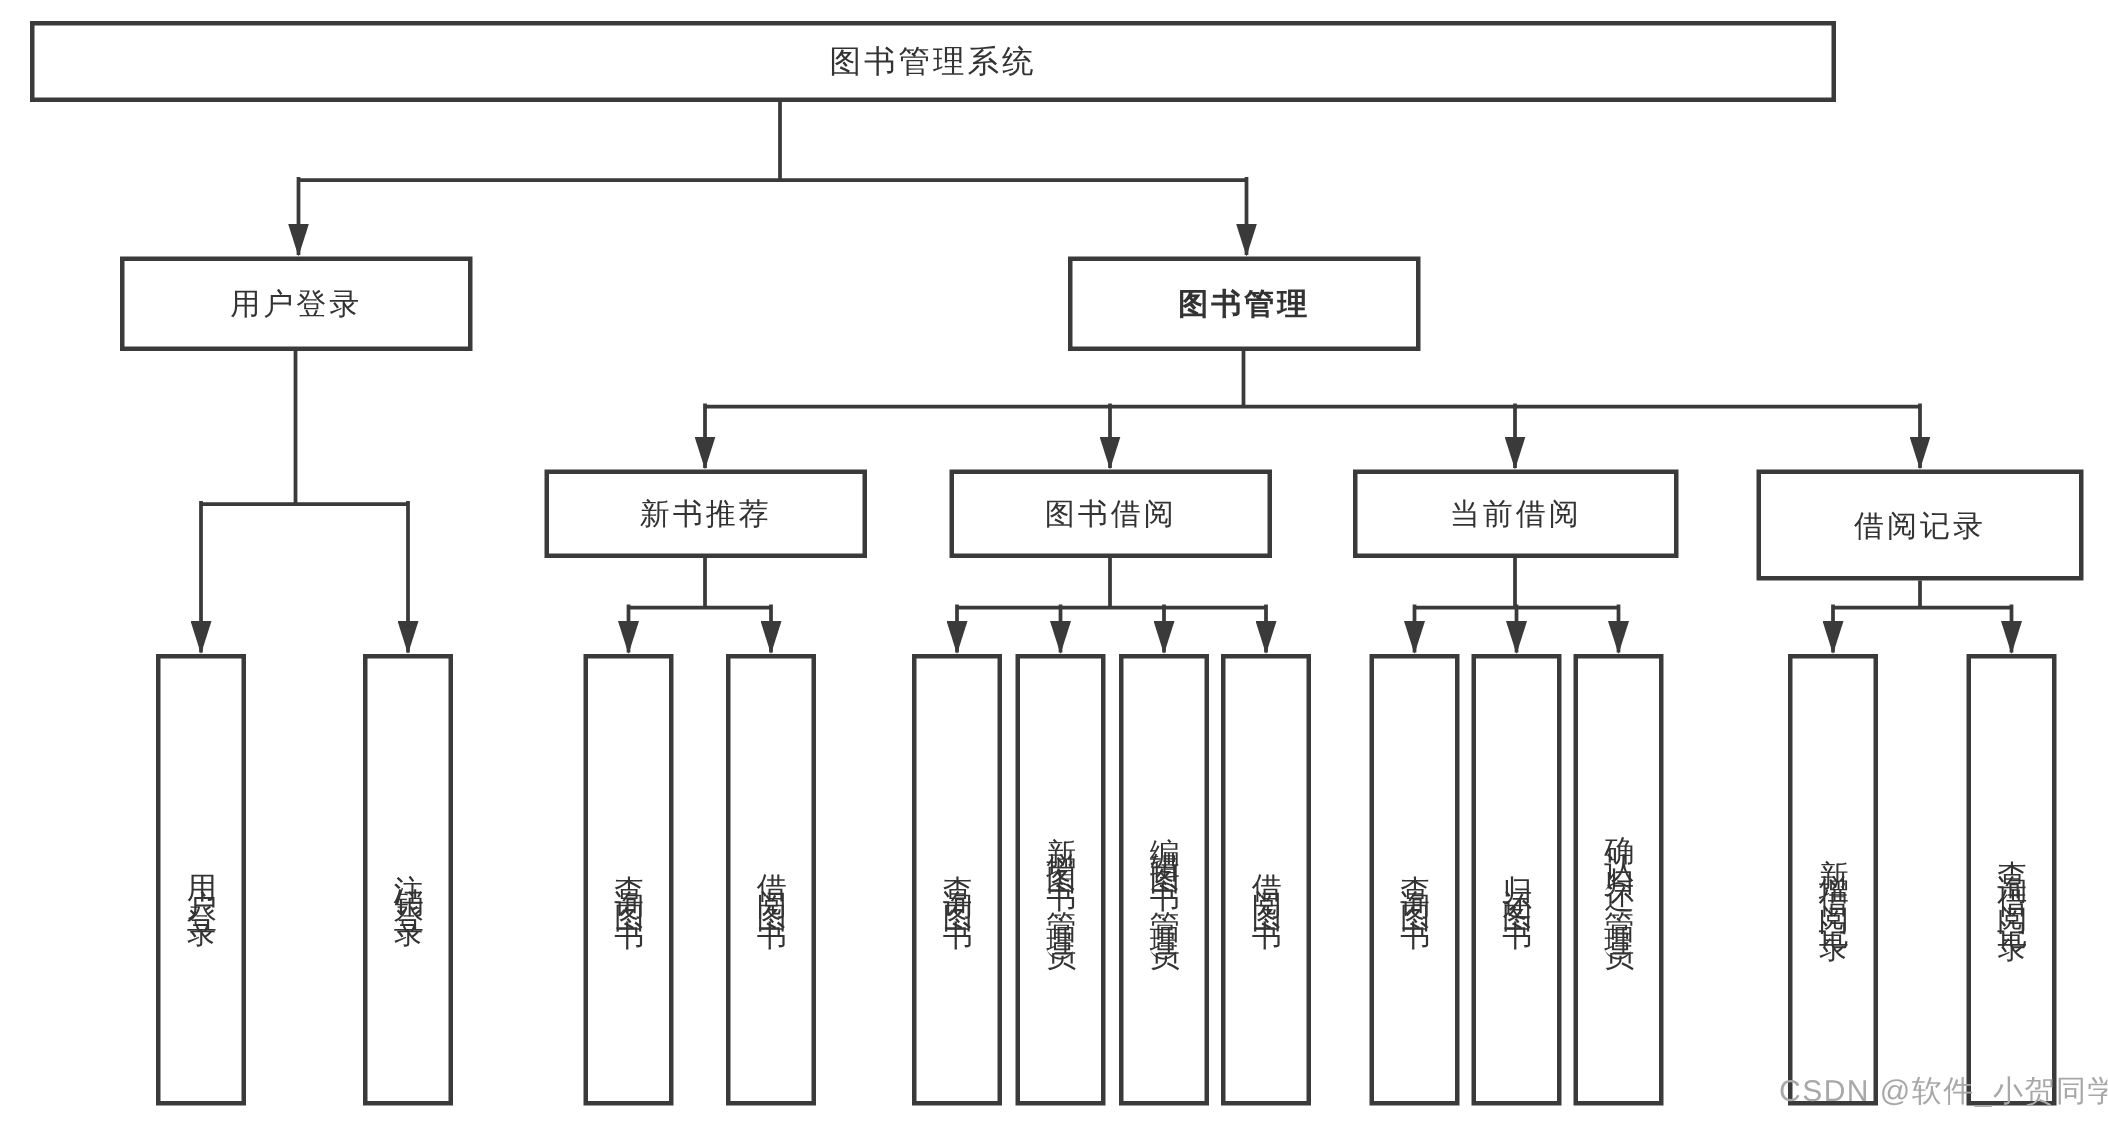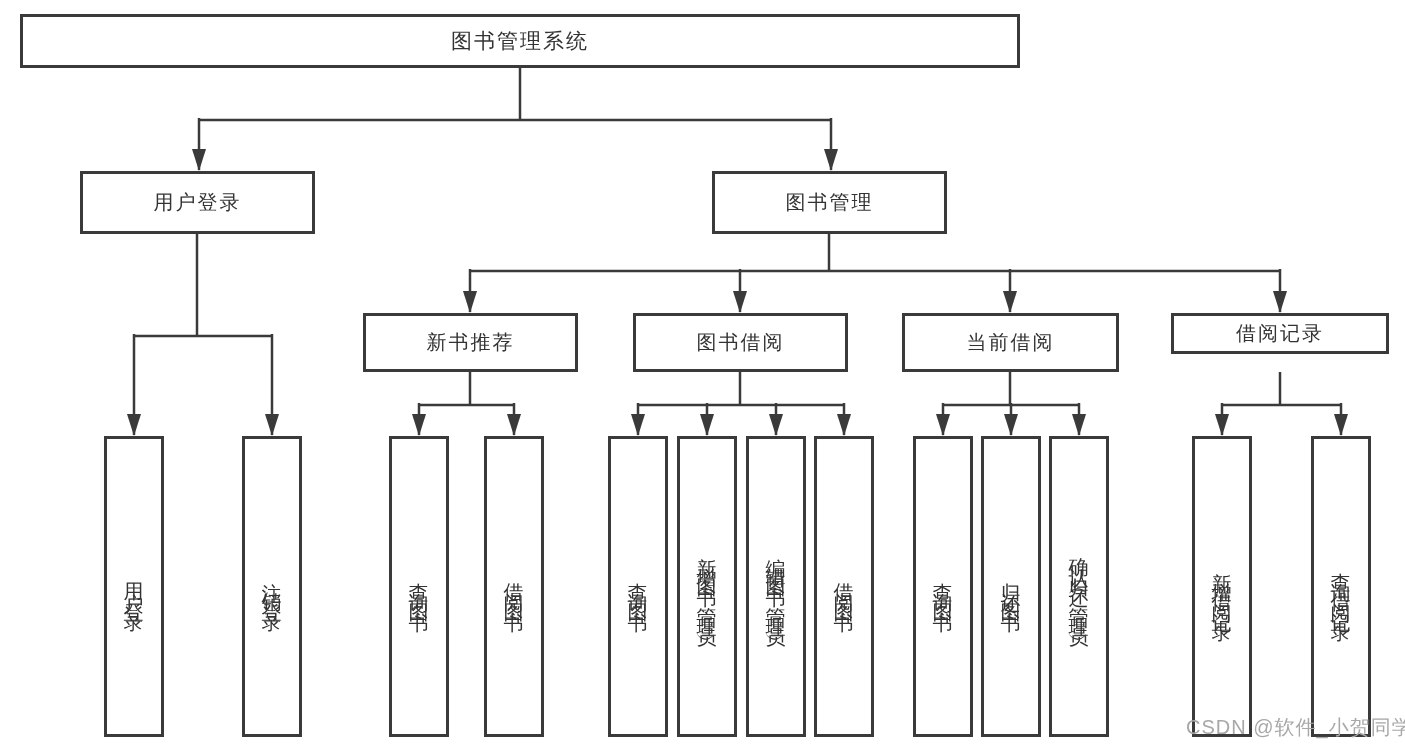--- a/index.html
+++ b/index.html
@@ -114,29 +114,29 @@
       <path d="M1011 403 V435" marker-end="url(#arrow)"></path>
       <path d="M1079 403 V435" marker-end="url(#arrow)"></path>
 
       <path d="M1280 372 V405"></path>
       <path d="M1222 405 H1341"></path>
       <path d="M1222 403 V435" marker-end="url(#arrow)"></path>
       <path d="M1341 403 V435" marker-end="url(#arrow)"></path>
     </g>
   </svg>
 
-  <div class="box title" style="left:20px; top:14px; width:1000px; height:54px;">图书管理系统</div>
+  <div class="box title" style="left:20px; top:14px; width:1204px; height:54px;">图书管理系统</div>
 
   <div class="box" style="left:80px; top:171px; width:235px; height:63px;">用户登录</div>
-  <div class="box" style="left:712px; top:171px; width:235px; height:63px;">图书管理</div>
+  <div class="box" style="left:712px; top:171px; width:235px; height:63px;font-weight:bold;">图书管理</div>
 
   <div class="box" style="left:363px; top:313px; width:215px; height:59px;text-align:right;">新书推荐</div>
   <div class="box" style="left:902px; top:313px; width:217px; height:59px;">当前借阅</div>
   <div class="box" style="left:633px; top:313px; width:215px; height:59px;">图书借阅</div>
-  <div class="box" style="left:1171px; top:313px; width:218px; height:41px;">借阅记录</div>
+  <div class="box" style="left:1171px; top:313px; width:218px; height:74px;">借阅记录</div>
 
   <div class="leaf" style="left:104px;">用户登录</div>
   <div class="leaf" style="left:242px;">注销登录</div>
 
   <div class="leaf" style="left:389px;">查询图书</div>
   <div class="leaf" style="left:484px;">借阅图书</div>
 
   <div class="leaf" style="left:608px;">查询图书</div>
   <div class="leaf" style="left:677px;">新增图书（管理员）</div>
   <div class="leaf" style="left:746px;">编辑图书（管理员）</div>

